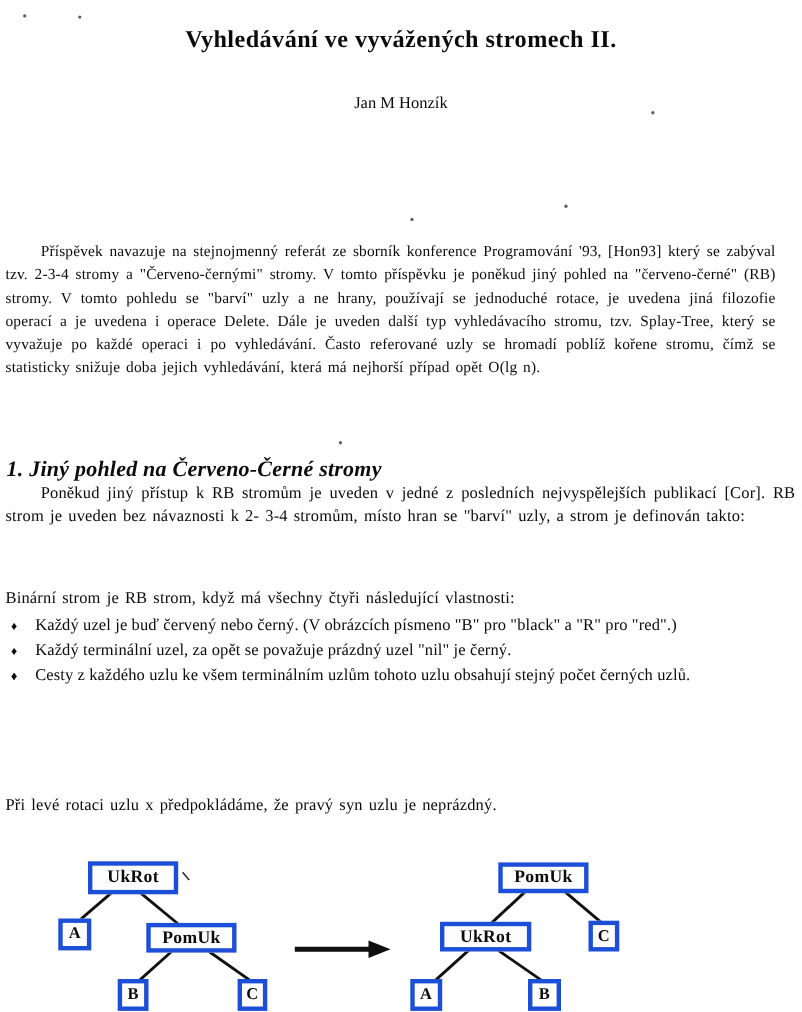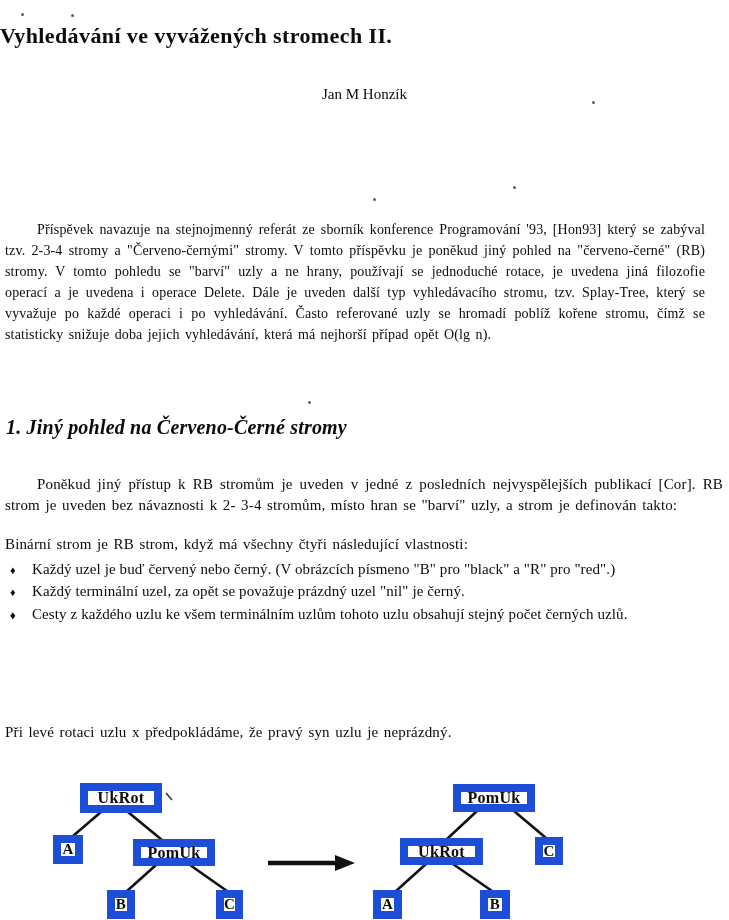--- a/index.html
+++ b/index.html
@@ -8,21 +8,21 @@
     width: 729px;
     height: 920px;
     background: #ffffff;
     overflow: hidden;
     font-family: "Liberation Serif", "DejaVu Serif", serif;
     color: #0b0b0b;
   }
   .doc-title {
     position: absolute;
     top: 8px; left: 0; right: 0;
-    text-align: left;
+    text-align: center;
     font-size: 22px;
     font-weight: bold;
     letter-spacing: 0.4px;
   }
   .doc-author {
     position: absolute;
     top: 86px; left: 0; right: 0;
     text-align: center;
     font-size: 15px;
   }
@@ -52,21 +52,21 @@
     font-style: italic;
   }
   .body-block {
     position: absolute;
     left: 5px; right: 6px;
     font-size: 15px;
     line-height: 21px;
     letter-spacing: 0.15px;
     word-spacing: 1.6px;
   }
-  .para-1 { top: 459px; text-align: justify; text-indent: 32px; }
+  .para-1 { top: 424px; text-align: justify; text-indent: 32px; }
   .para-2 { top: 519px; }
   .para-3 { top: 707px; margin-top: 15px; }
   .bullet-list {
     position: absolute;
     top: 558px; left: 5px; right: 4px;
     margin: 0; padding: 0;
     list-style: none;
     font-size: 15px;
     letter-spacing: 0.1px;
   }
@@ -83,21 +83,21 @@
   }
   .diagram {
     position: absolute;
     top: 775px; left: 0;
     width: 729px; height: 145px;
   }
   .diagram svg { position: absolute; top: 0; left: 0; }
   .tree-node {
     position: absolute;
     box-sizing: border-box;
-    border: 8px solid #1d4ed8;
+    border: 4px solid #1d4ed8;
     background: #fdfdfd;
     display: flex;
     align-items: center;
     justify-content: center;
     font-weight: bold;
     font-size: 16px;
     letter-spacing: 0.3px;
   }
   .tree-node.leaf { font-size: 15px; }
   .speck {

